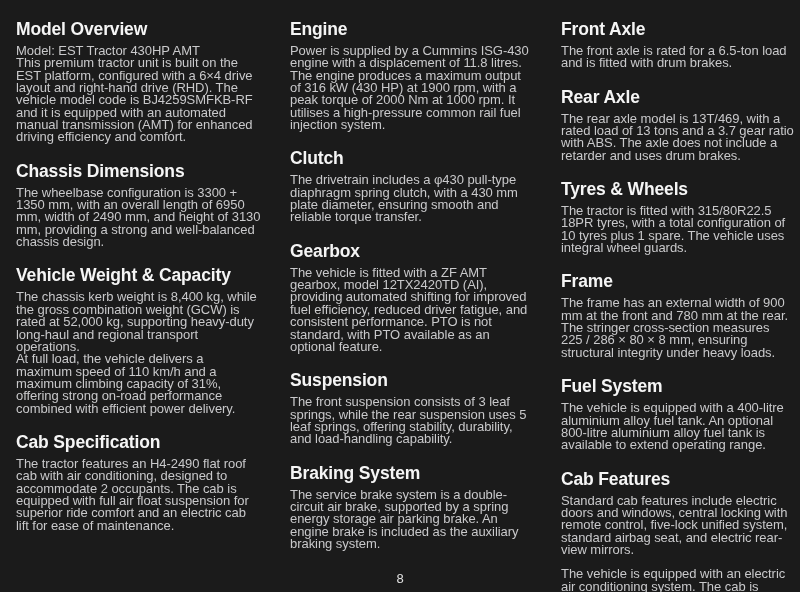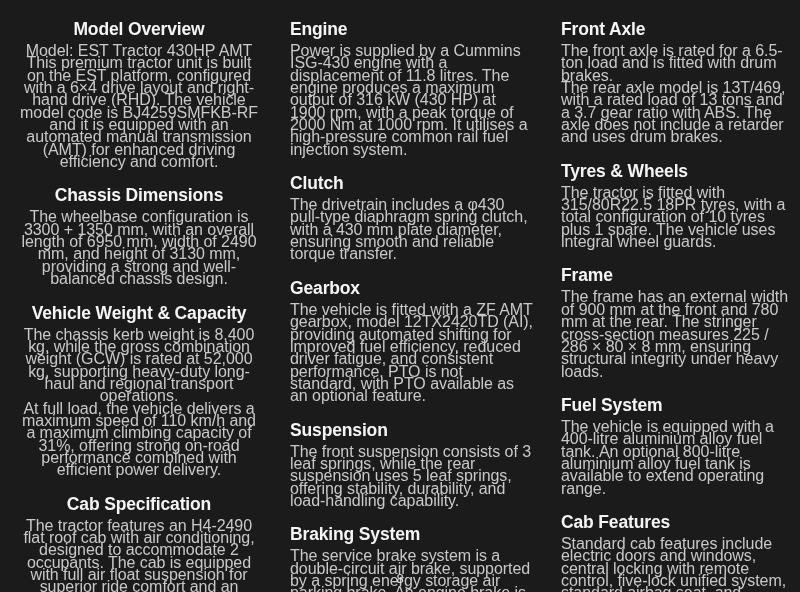--- a/index.html
+++ b/index.html
@@ -17,35 +17,35 @@
     font-family: "Liberation Sans", sans-serif;
   }
   .page {
     position: relative;
     width: 800px; height: 592px;
     padding: 19px 14px 0 16px;
     display: flex;
     gap: 28px;
   }
   .col { flex: 0 0 auto; }
-  .col-1 { width: 246px; text-align: center; }
+  .col-1 { width: 246px; }
   .col-2 { width: 243px; }
   .col-3 { width: 233px; }
   .section h2 {
     margin: 17px 0 6px 0;
     font-size: 17.5px;
     line-height: 20px;
     font-weight: 700;
     letter-spacing: -0.15px;
     color: var(--heading);
   }
   .section:first-child h2 { margin-top: 0; }
   .section p {
     margin: 0;
-    font-size: 16px;
+    font-size: 13px;
     line-height: 12.35px;
     letter-spacing: -0.05px;
     color: var(--body);
     white-space: pre-line;
   }
   .section p + p { margin-top: 12px; }
   .page-number {
     position: absolute;
     left: 0; right: 0;
     bottom: 6px;
@@ -101,20 +101,21 @@
         <h2>Braking System</h2>
         <p>The service brake system is a double-circuit air brake, supported by a spring energy storage air parking brake. An engine brake is included as the auxiliary braking system.</p>
       </section>
     </div>
   <div class="col col-3">
       <section class="section">
         <h2>Front Axle</h2>
         <p>The front axle is rated for a 6.5-ton load and is fitted with drum brakes.</p>
       </section>
       <section class="section">
+        <h2>Rear Axle</h2>
         <p>The rear axle model is 13T/469, with a rated load of 13 tons and a 3.7 gear ratio with ABS. The axle does not include a retarder and uses drum brakes.</p>
       </section>
       <section class="section">
         <h2>Tyres &amp; Wheels</h2>
         <p>The tractor is fitted with 315/80R22.5 18PR tyres, with a total configuration of 10 tyres plus 1 spare. The vehicle uses integral wheel guards.</p>
       </section>
       <section class="section">
         <h2>Frame</h2>
         <p>The frame has an external width of 900 mm at the front and 780 mm at the rear. The stringer cross-section measures 225 / 286 × 80 × 8 mm, ensuring structural integrity under heavy loads.</p>
       </section>

